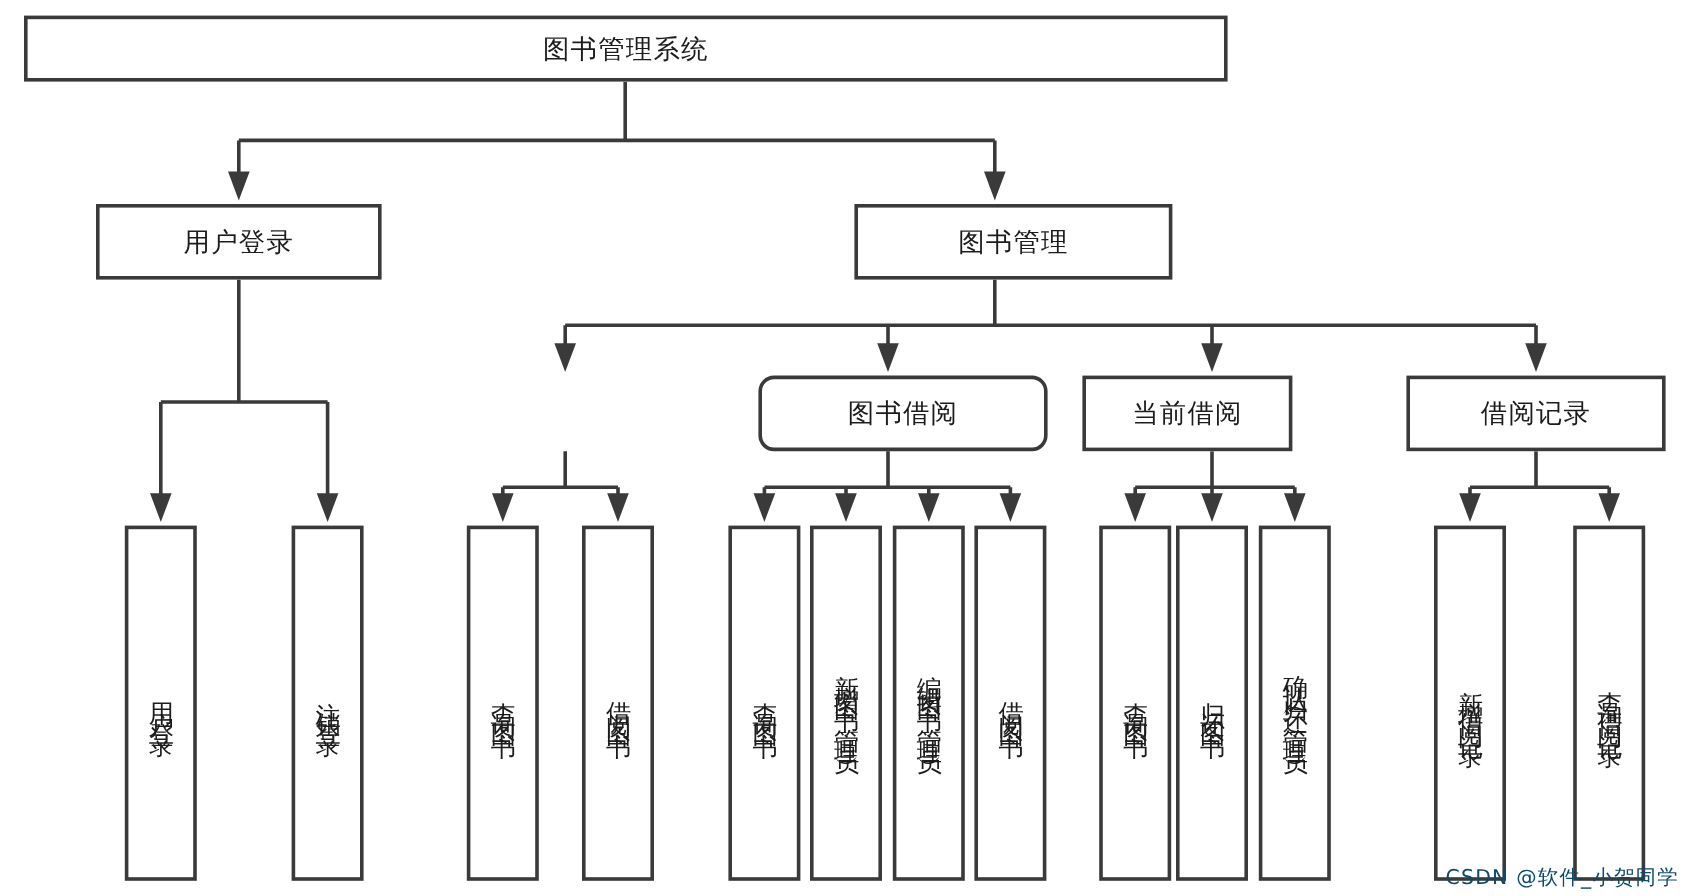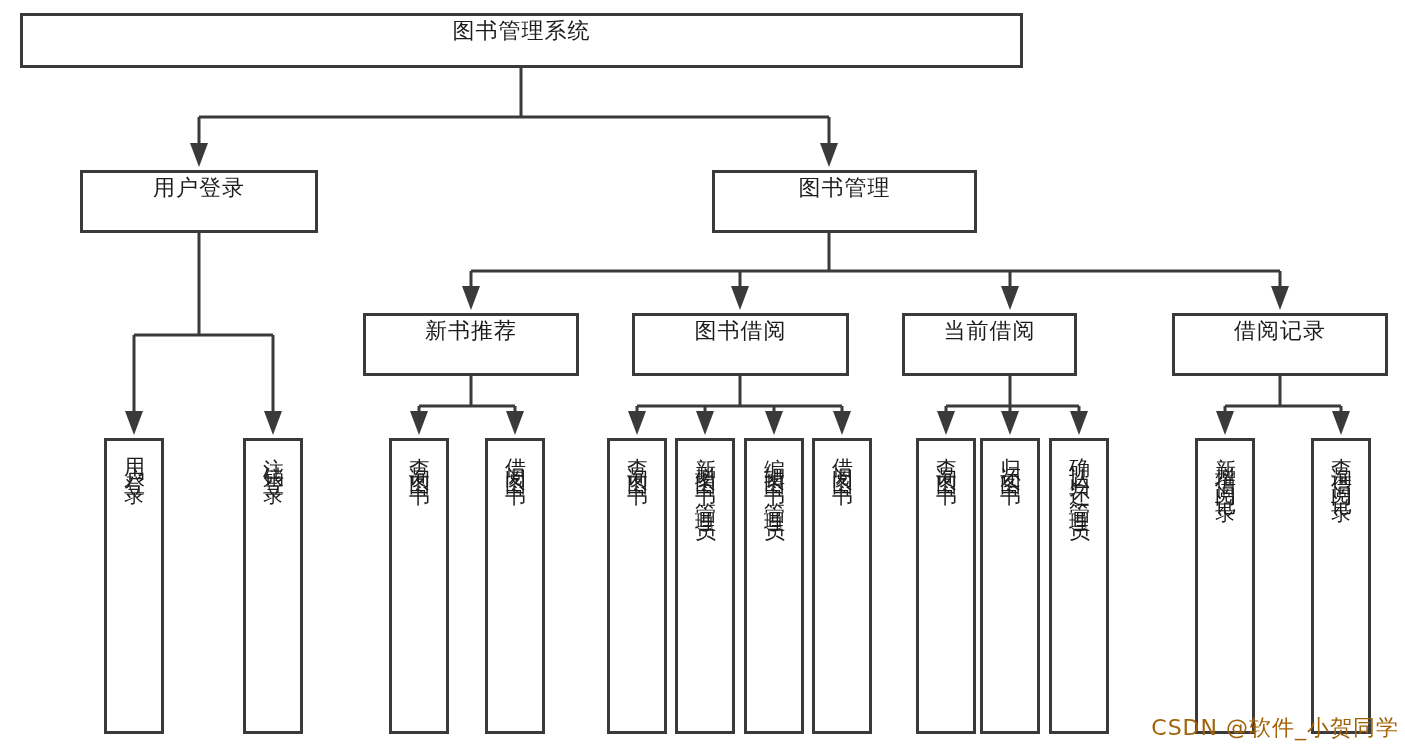--- a/index.html
+++ b/index.html
@@ -15,41 +15,42 @@
     position: absolute;
     left: 0; top: 0;
     width: 1405px; height: 747px;
   }
   .box {
     position: absolute;
     box-sizing: border-box;
     background: #ffffff;
     border: 3px solid #3a3a3a;
     display: flex;
+    align-items: center;
     justify-content: center;
     color: #1c1c1c;
   }
   .box.h { font-size: 22px; letter-spacing: 1px; white-space: nowrap; }
   .box.v span {
     writing-mode: vertical-rl;
     text-orientation: mixed;
     font-size: 21px;
     letter-spacing: 9px;
     line-height: 1;
     white-space: nowrap;
   }
   
   .n-root   { left: 20px;   top: 13px;  width: 1003px; height: 55px; }
   
   .n-login  { left: 80px;   top: 170px; width: 238px;  height: 63px; }
   .n-mgmt   { left: 712px;  top: 170px; width: 265px;  height: 63px; }
   
   .lvl3     { top: 313px; height: 63px; }
   .n-rec    { left: 363px;  width: 216px; }
-  .n-borrow { left: 632px;  width: 217px; }
+  .n-borrow { left: 632px;  width: 241px; border-radius: 13px; }
   .n-cur    { left: 902px;  width: 175px; }
   .n-recd   { left: 1172px; width: 216px; }
   
   .lvl4     { top: 438px; height: 296px; width: 60px; }
   .p-1  { left: 104px; }
   .p-2  { left: 243px; }
   .p-3  { left: 389px; }
   .p-4  { left: 485px; }
   .p-5  { left: 607px; }
   .p-6  { left: 675px; }
@@ -57,22 +58,22 @@
   .p-8  { left: 812px; }
   .p-9  { left: 916px; }
   .p-10 { left: 980px; }
   .p-11 { left: 1049px; }
   .p-12 { left: 1195px; }
   .p-13 { left: 1311px; }
   .watermark {
     position: absolute;
     right: 6px;
     bottom: 4px;
-    font-size: 22px;
-    color: #a16207;
+    font-size: 17px;
+    color: #0c4a6e;
     letter-spacing: 1px;
     z-index: 5;
     white-space: nowrap;
     text-align: center;
   }
 </style>
 </head>
 <body>
 
 <div class="stage">
@@ -121,23 +122,20 @@
     <span>图书管理系统</span>
   </div>
 
   <div class="box h n-login">
     <span>用户登录</span>
   </div>
   <div class="box h n-mgmt">
     <span>图书管理</span>
   </div>
 
-  <div class="box h lvl3 n-rec">
-    <span>新书推荐</span>
-  </div>
   <div class="box h lvl3 n-borrow">
     <span>图书借阅</span>
   </div>
   <div class="box h lvl3 n-cur">
     <span>当前借阅</span>
   </div>
   <div class="box h lvl3 n-recd">
     <span>借阅记录</span>
   </div>
 

